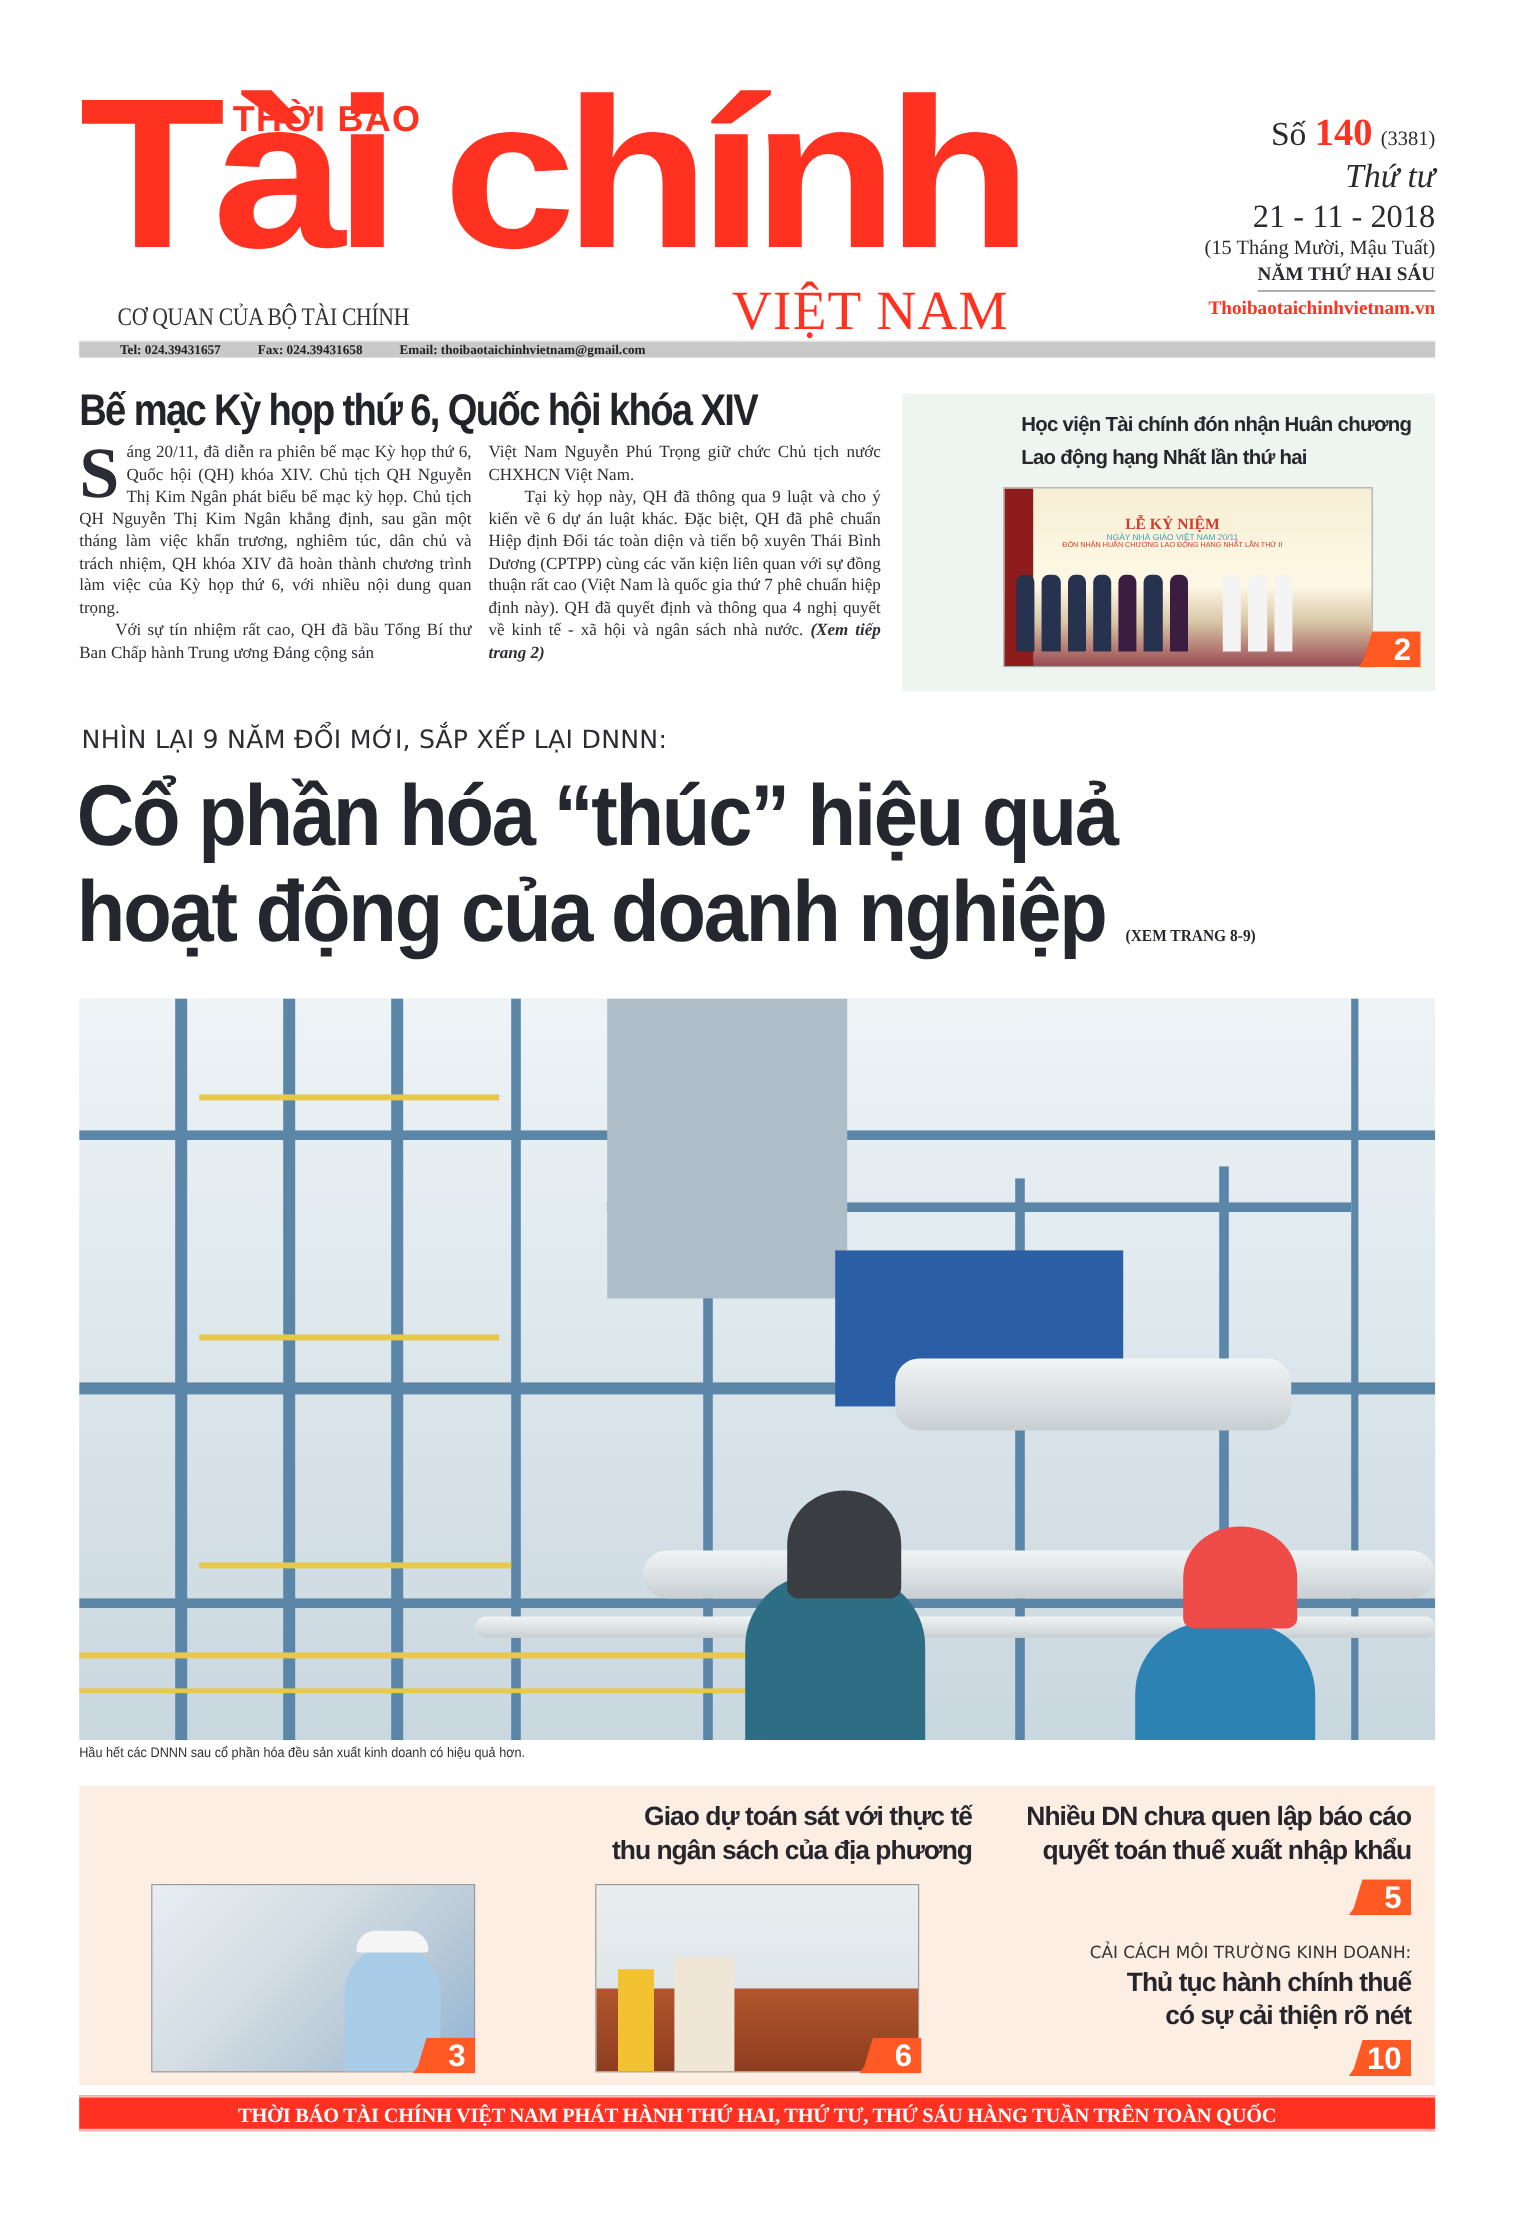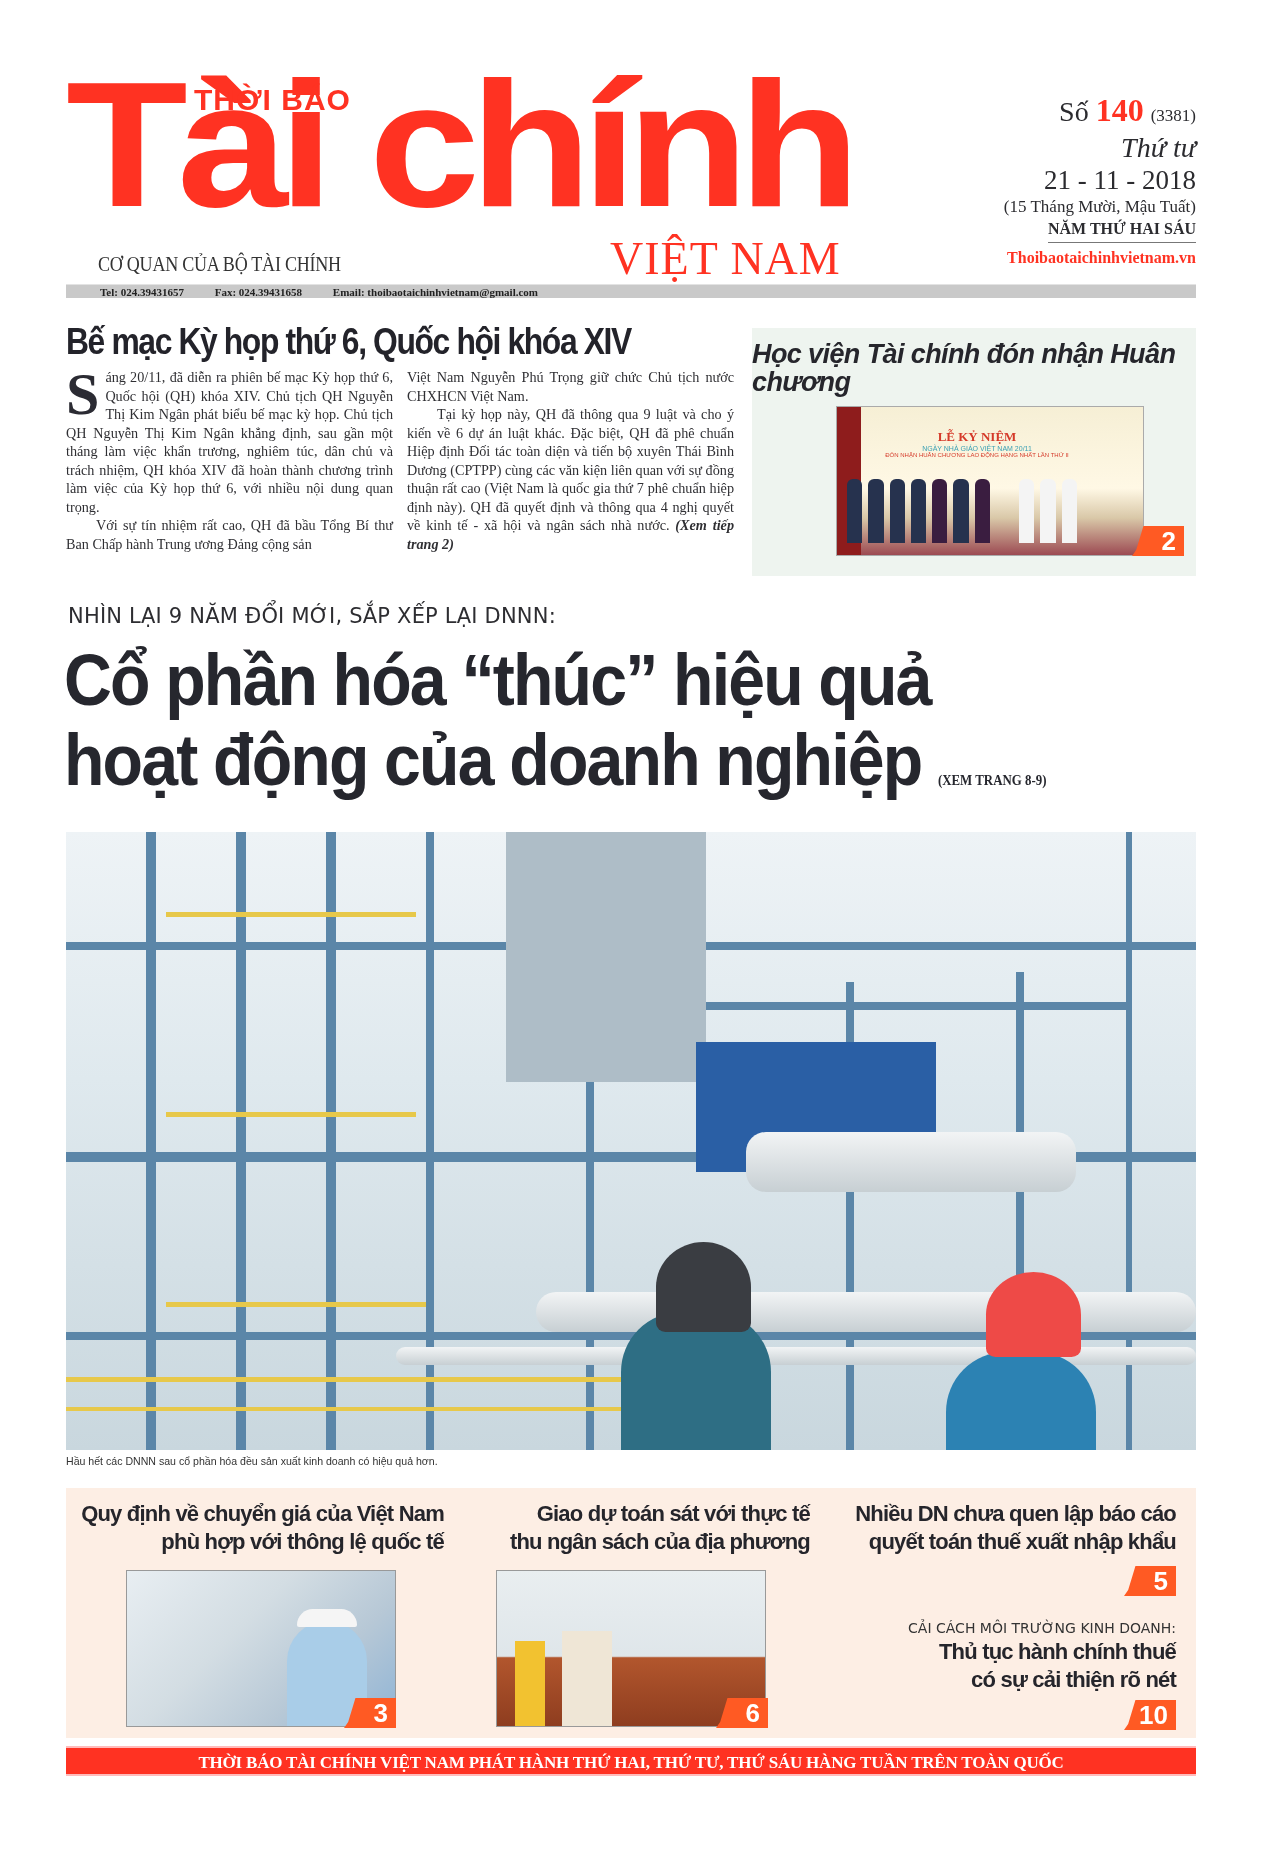--- a/index.html
+++ b/index.html
@@ -29,21 +29,21 @@
   
   .lead { position: absolute; left: 66px; top: 320px; width: 668px; }
   .lead-title { font-family: "Liberation Sans", sans-serif; font-weight: 900; font-size: 37px; line-height: 44px; color: #23232a; letter-spacing: -1.6px; transform: scaleX(0.86); transform-origin: left top; white-space: nowrap; }
   .lead-cols { position: absolute; top: 48px; left: 0; width: 668px; display: flex; justify-content: space-between; }
   .lead-col { width: 327px; font-size: 14.2px; line-height: 18.5px; text-align: justify; color: #2f2f33; }
   .dropcap { float: left; font-size: 60px; line-height: 48px; margin: 2px 6px 0 0; font-weight: bold; color: #2b2b33; }
   .indent { text-indent: 30px; }
   .xem { font-style: italic; font-weight: bold; }
 
   .side-box { position: absolute; left: 752px; top: 328px; width: 444px; height: 248px; background: #eef4ef; }
-  .side-title { position: absolute; right: 20px; top: 12px; text-align: left; font-family: "Liberation Sans", sans-serif; font-weight: bold; font-size: 27px; line-height: 28px; color: #26262c; letter-spacing: -0.6px; font-style: italic; }
+  .side-title { position: absolute; right: 20px; top: 12px; text-align: left; font-family: "Liberation Sans", sans-serif; font-weight: bold; font-size: 17px; line-height: 28px; color: #26262c; letter-spacing: -0.6px; }
   .side-photo { position: absolute; left: 84px; top: 78px; width: 308px; height: 150px; border: 1px solid #aaa; overflow: hidden; background: linear-gradient(180deg,#f6efd5 0%,#fff8e5 55%,#d9c8a8 75%,#9c4a52 100%); }
   .side-photo .curtain-l { position:absolute; left:0; top:0; width:24px; height:100%; background:#8e1c1c; }
   .side-photo .banner-text { position:absolute; left:40px; top:22px; width:200px; text-align:center; font-size:10px; color:#d53a2a; font-family:"Liberation Serif",serif; }
   .side-photo .people { position:absolute; left:10px; top:64px; width:230px; height:72px; display:flex; gap:6px; align-items:flex-end; }
   .side-photo .p { width:16px; height:64px; background:#26324e; border-radius:6px 6px 0 0; }
   .side-photo .p.w { background:#f4f4f4; }
   .side-photo .p.r { background:#3a1d40; }
 
   
   .page-tab { position: absolute; width: 52px; height: 30px; background: #ff5a23; color: #fff; font-family: "Liberation Sans", sans-serif; font-weight: bold; font-size: 26px; line-height: 30px; text-align: right; padding-right: 8px; clip-path: polygon(22% 0, 100% 0, 100% 100%, 0 100%, 8% 80%, 15% 40%); }
@@ -112,20 +112,21 @@
     <div class="lead-col">
       <p>Việt Nam Nguyễn Phú Trọng giữ chức Chủ tịch nước CHXHCN Việt Nam.</p>
       <p class="indent"><span>Tại kỳ họp này, QH đã thông qua 9 luật và cho ý kiến về 6 dự án luật khác. Đặc biệt, QH đã phê chuẩn Hiệp định Đối tác toàn diện và tiến bộ xuyên Thái Bình Dương (CPTPP) cùng các văn kiện liên quan với sự đồng thuận rất cao (Việt Nam là quốc gia thứ 7 phê chuẩn hiệp định này). QH đã quyết định và thông qua 4 nghị quyết về kinh tế - xã hội và ngân sách nhà nước.</span> <span class="xem">(Xem tiếp trang 2)</span></p>
     </div>
   </div>
 </div>
 
 <div class="side-box">
   <div class="side-title">
     <div>Học viện Tài chính đón nhận Huân chương</div>
+    <div>Lao động hạng Nhất lần thứ hai</div>
   </div>
   <div class="side-photo">
     <div class="curtain-l"></div>
     <div class="banner-text">
       <div style="font-size:13px;font-weight:bold;">LỄ KỶ NIỆM</div>
       <div style="font-size:7px;color:#3aa0b4;font-family:'Liberation Sans',sans-serif;">NGÀY NHÀ GIÁO VIỆT NAM 20/11</div>
       <div style="font-size:6px;font-family:'Liberation Sans',sans-serif;">ĐÓN NHẬN HUÂN CHƯƠNG LAO ĐỘNG HẠNG NHẤT LẦN THỨ II</div>
     </div>
     <div class="people">
       <div class="p"></div>
@@ -178,24 +179,20 @@
 
   <div class="worker" style="left:555px;top:480px;width:150px;height:140px;background:#2e6e84;"></div>
   <div class="helmet" style="left:590px;top:410px;width:95px;height:90px;background:#3a3d42;"></div>
   <div class="worker" style="left:880px;top:520px;width:150px;height:100px;background:#2c82b3;"></div>
   <div class="helmet" style="left:920px;top:440px;width:95px;height:85px;background:#ee4a47;"></div>
 </div>
 <div class="caption">Hầu hết các DNNN sau cổ phần hóa đều sản xuất kinh doanh có hiệu quả hơn.</div>
 
 <div class="teasers">
 
-  <div class="teaser-title" style="right:752px;top:12px;">
-    <div>Quy định về chuyển giá của Việt Nam</div>
-    <div>phù hợp với thông lệ quốc tế</div>
-  </div>
   <div class="teaser-photo t1-photo" style="left:60px;top:82px;width:270px;height:157px;">
     <div style="position:absolute;left:160px;top:50px;width:80px;height:110px;background:#a9cde8;border-radius:40px 40px 0 0;"></div>
     <div style="position:absolute;left:170px;top:38px;width:60px;height:18px;background:#f5f5f5;border-radius:30px 30px 4px 4px;"></div>
   </div>
   <div class="page-tab" style="left:278px;top:210px;">3</div>
 
   <div class="teaser-title" style="right:386px;top:12px;">
     <div>Giao dự toán sát với thực tế</div>
     <div>thu ngân sách của địa phương</div>
   </div>

